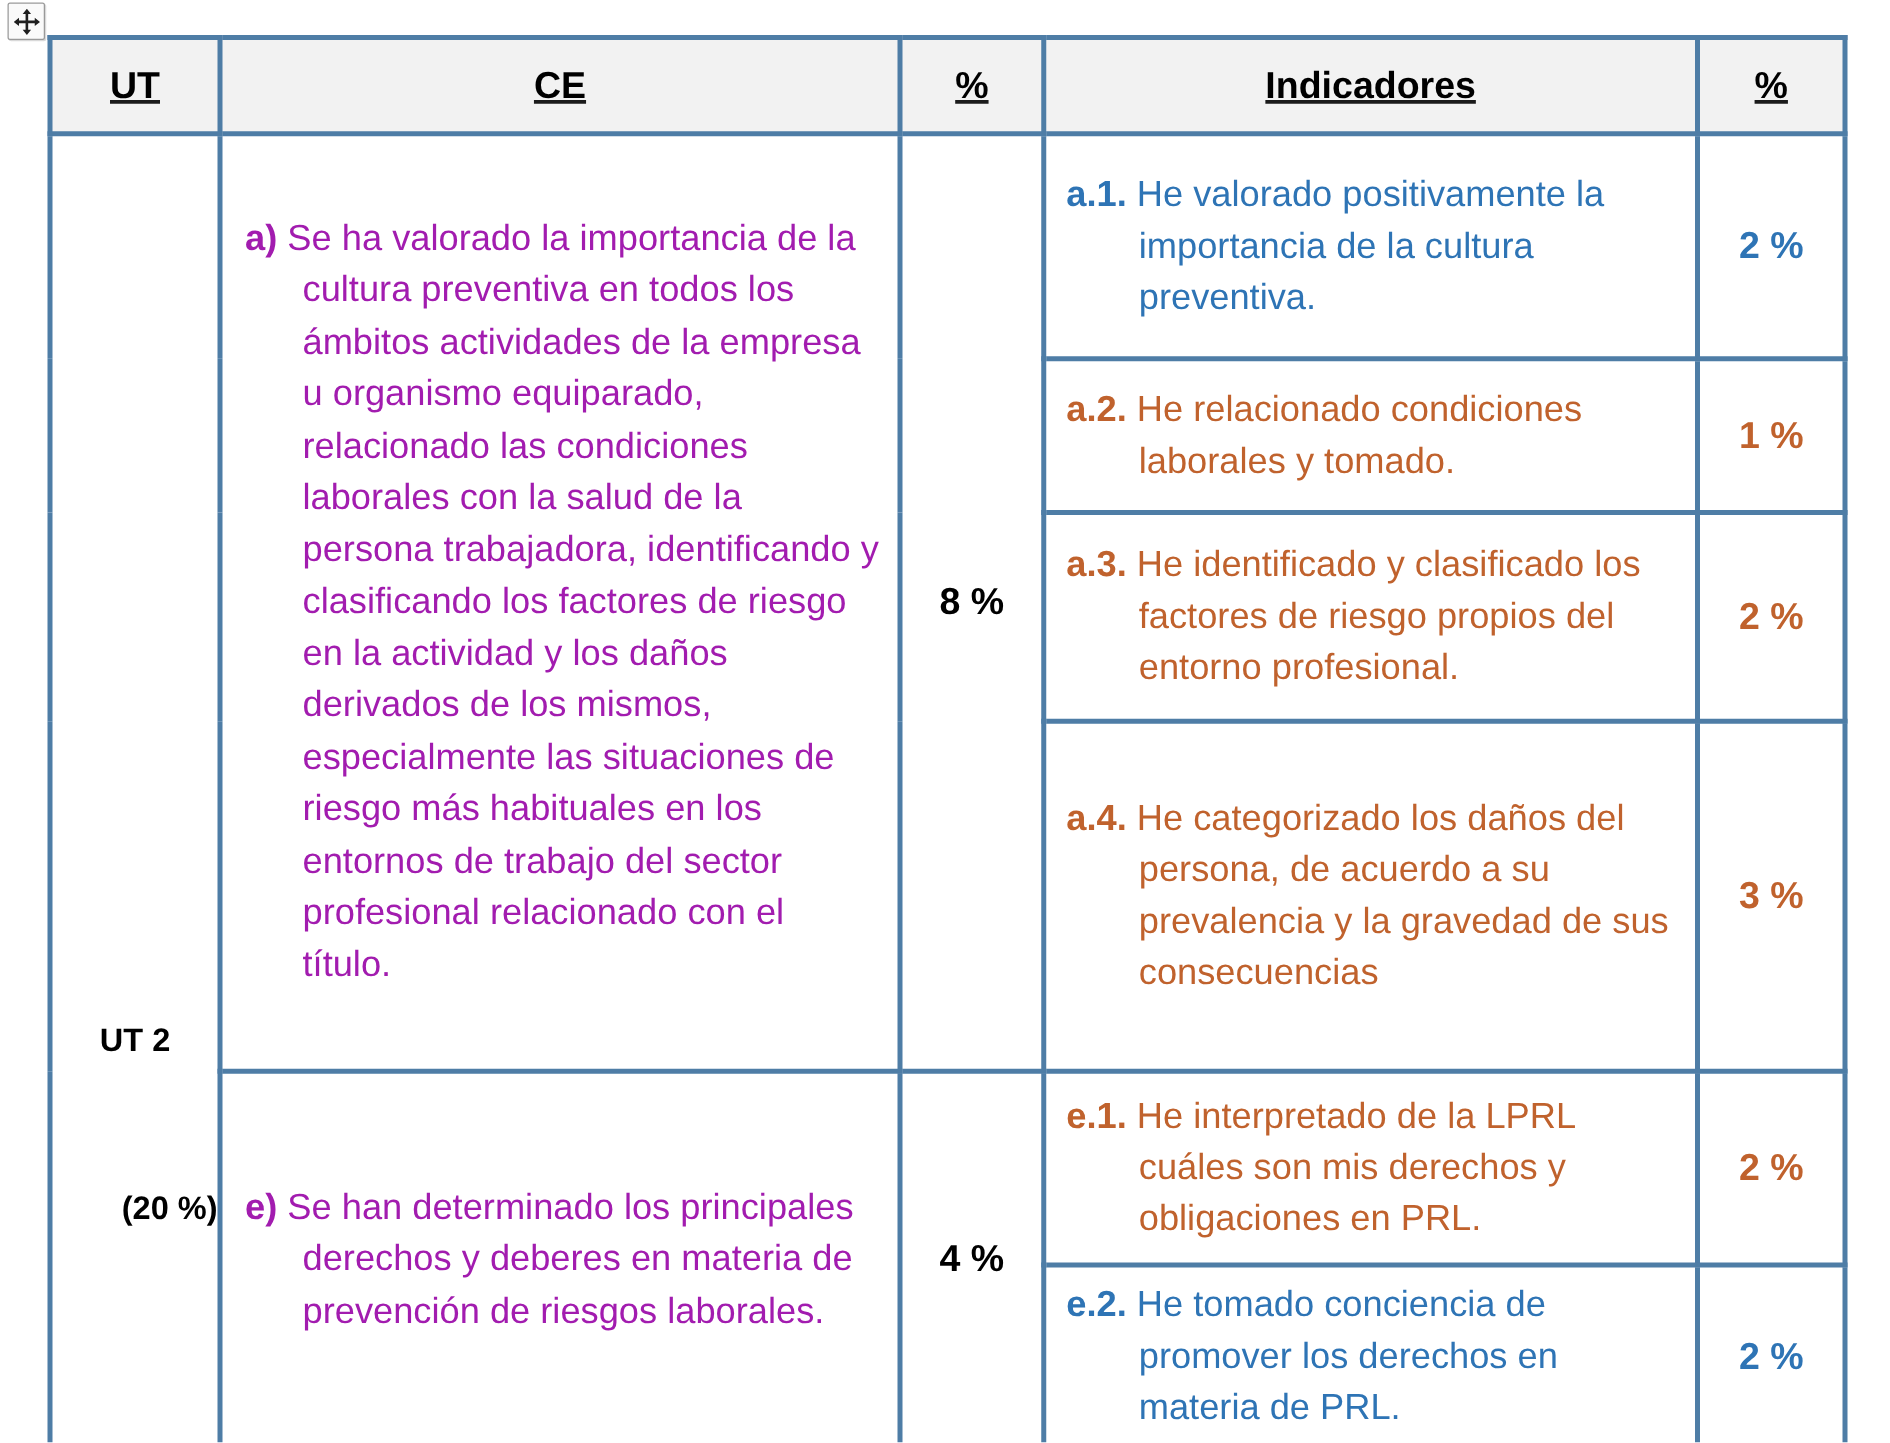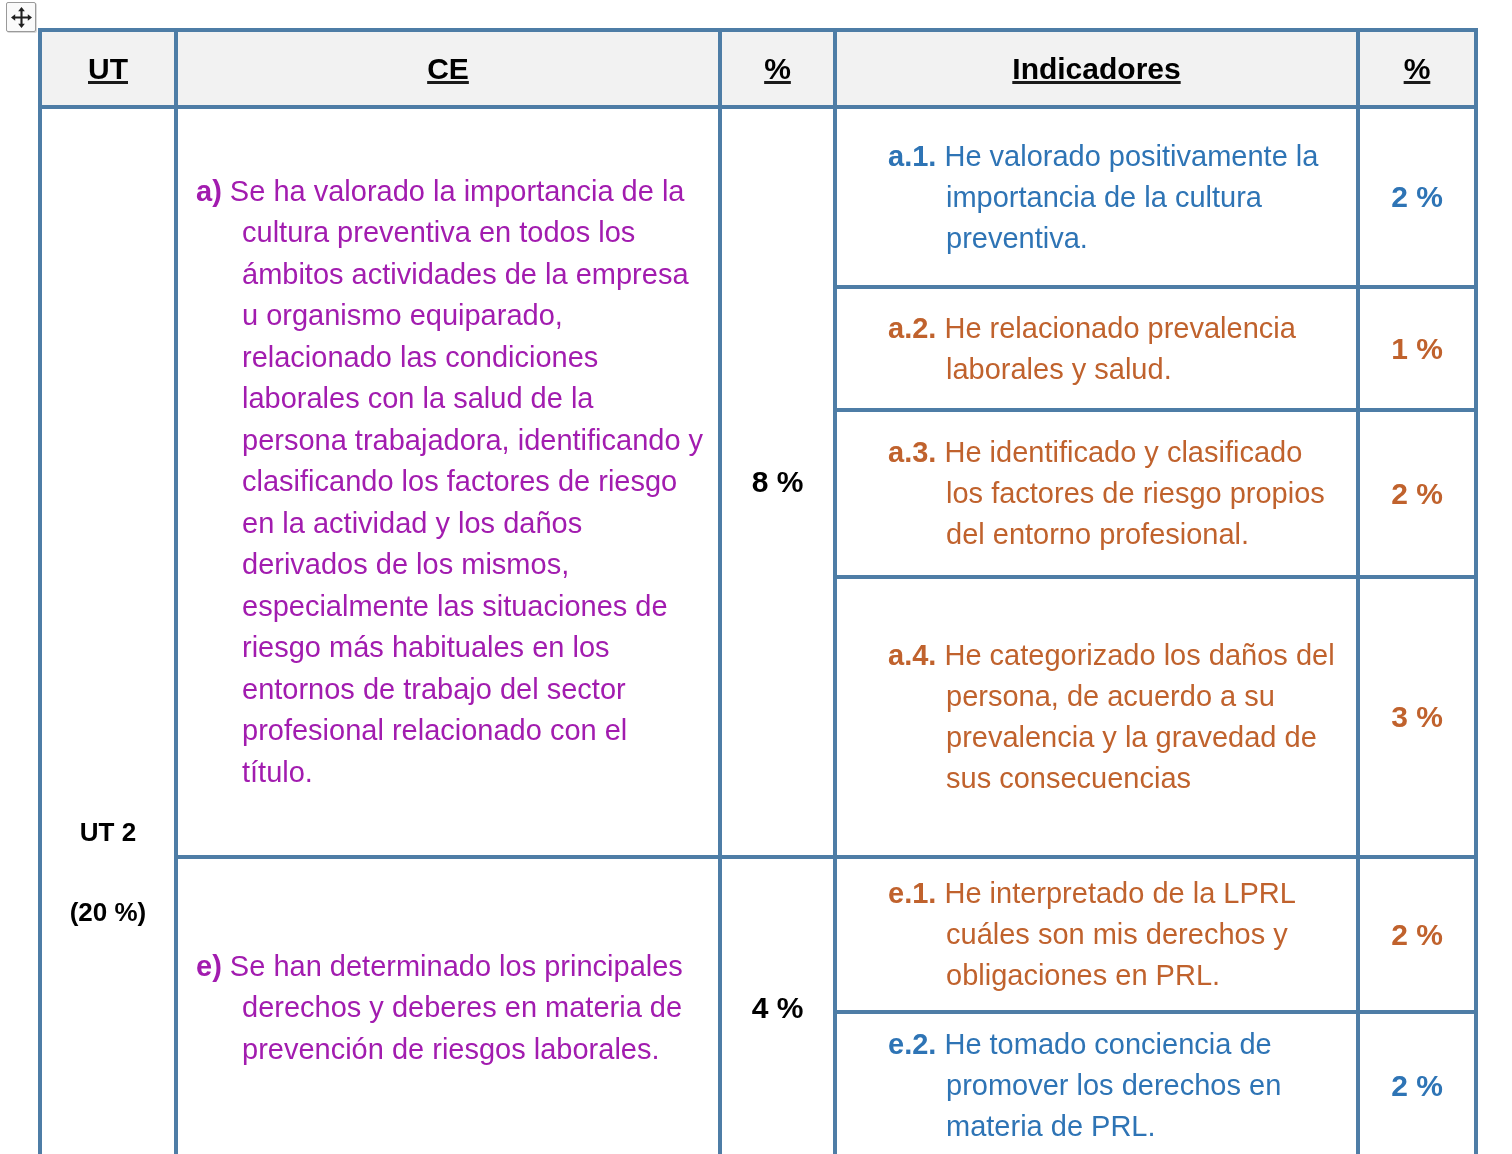--- a/index.html
+++ b/index.html
@@ -46,40 +46,40 @@
 
   th{
     background:var(--header-bg);
     font-size:30px;font-weight:bold;text-align:center;color:#000;
     font-family:"Liberation Sans",sans-serif;
   }
 
   
   td.ut-cell{vertical-align:top;text-align:center;}
   .ut-inner{margin-top:702px;font-weight:bold;font-size:26px;line-height:42px;color:#000;}
-  .ut-inner .ut-pct{margin-top:38px;}
+  .ut-inner .ut-pct{margin-top:92px;text-align:right;}
 
   
   td.ce-cell{padding:8px 12px 8px 18px;}
   .ce-par{
     font-size:29px;line-height:41.5px;color:#a21caf;
     padding-left:46px;text-indent:-46px;text-align:left;
   }
   .ce-par b{font-weight:bold;}
 
   
   td.pct-cell{text-align:center;font-weight:bold;font-size:30px;color:#000;}
   td.pct-cell.blue{color:var(--blue);}
   td.pct-cell.orange{color:var(--orange);}
 
   
   td.ind-cell{padding:10px 10px 10px 16px;}
   .ind-par{
     font-size:29px;line-height:41px;
-    padding-left:58px;text-indent:-58px;text-align:left;margin-left:35px;
+    padding-left:58px;text-indent:-58px;text-align:left;
   }
   .ind-par b{font-weight:bold;}
   .ind-par.blue{color:var(--blue);}
   .ind-par.orange{color:var(--orange);}
 </style>
 </head>
 <body>
 
 <div class="stage">
 
@@ -121,21 +121,21 @@
       </td>
       <td class="pct-cell" rowspan="4">8 %</td>
       <td class="ind-cell">
         <p class="ind-par blue"><b>a.1.</b> <span>He valorado positivamente la importancia de la cultura preventiva.</span></p>
       </td>
       <td class="pct-cell blue">2 %</td>
     </tr>
 
     <tr class="r-a2">
       <td class="ind-cell">
-        <p class="ind-par orange"><b>a.2.</b> <span>He relacionado prevalencia laborales y salud.</span></p>
+        <p class="ind-par orange"><b>a.2.</b> <span>He relacionado condiciones laborales y tomado.</span></p>
       </td>
       <td class="pct-cell orange">1 %</td>
     </tr>
 
     <tr class="r-a3">
       <td class="ind-cell">
         <p class="ind-par orange"><b>a.3.</b> <span>He identificado y clasificado los factores de riesgo propios del entorno profesional.</span></p>
       </td>
       <td class="pct-cell orange">2 %</td>
     </tr>

